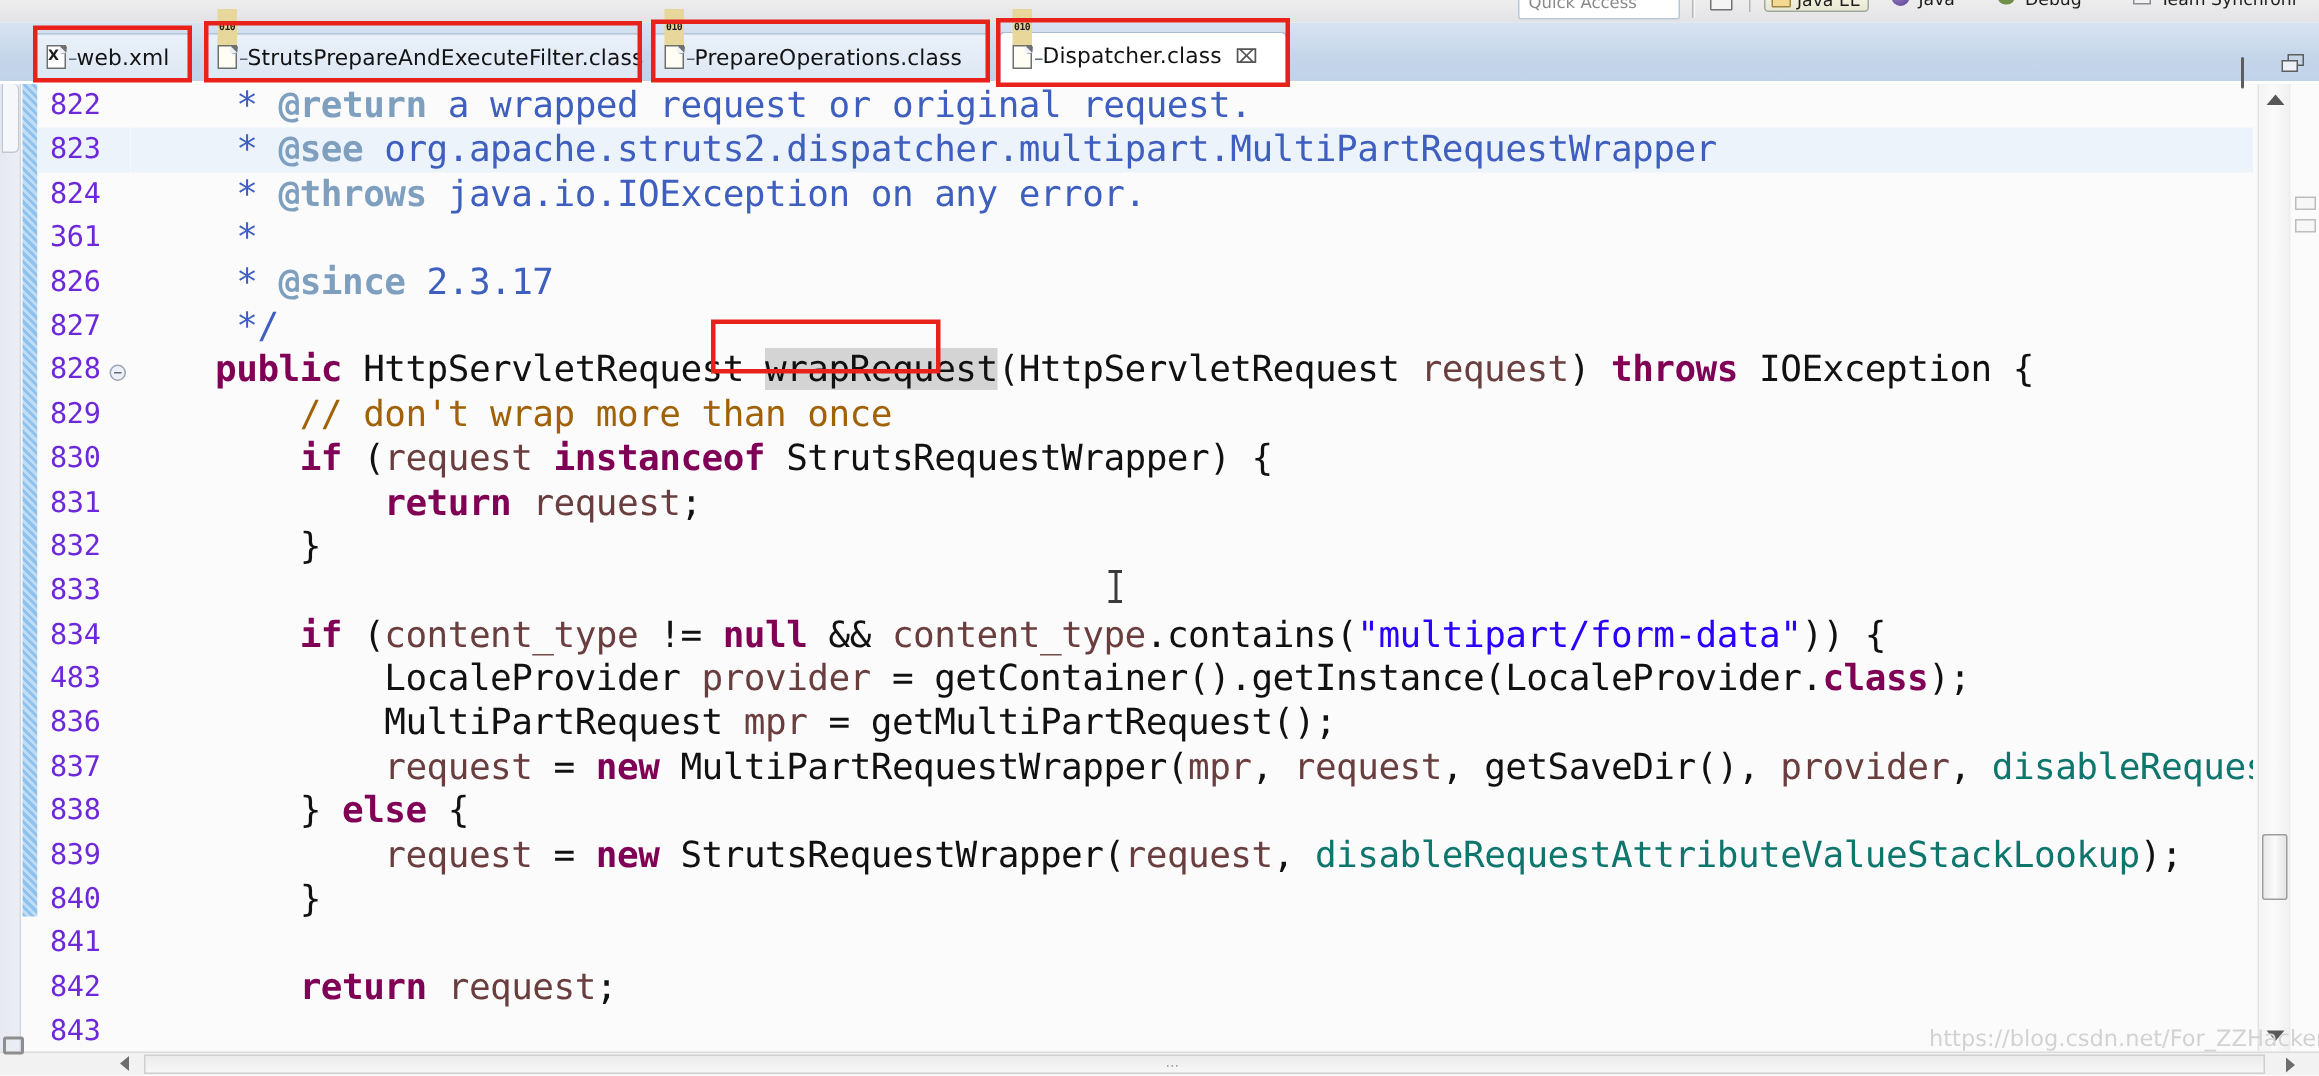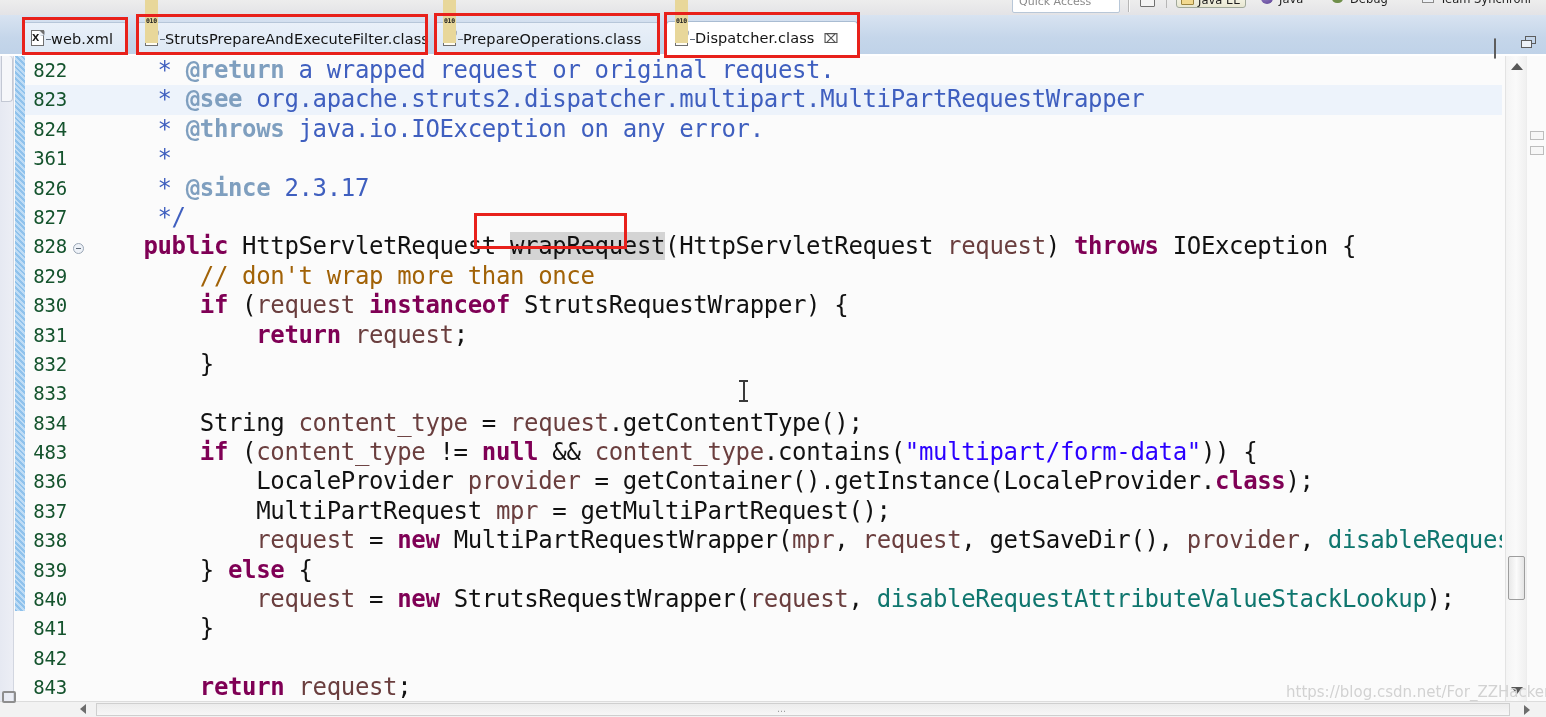--- a/index.html
+++ b/index.html
@@ -153,27 +153,27 @@
     border-top: 5px solid #6f6f6f;
   }
   .ico.xml .x {
     position: absolute; left: 2px; top: 2px;
     font-size: 9.5px; font-weight: 700;
     color: #1b1b1b;
     font-family: "DejaVu Sans", sans-serif;
     line-height: 11px;
   }
   .ico.cls .bits {
-    position: absolute; left: 1px; bottom: 4px;
+    position: absolute; left: 1px; bottom: 17px;
     font-size: 6.5px; font-weight: 700;
     color: #20201f;
     letter-spacing: -0.3px;
     font-family: "DejaVu Sans Mono", monospace;
     background: #e8d79a;
-    padding: 18px 1px;
+    padding: 8px 1px;
     line-height: 8px;
   }
   .ico.cls .page { background: #fffdf4; }
 
   
   .annot {
     position: absolute;
     border: 3px solid #e8211b;
     pointer-events: none;
     z-index: 40;
@@ -238,21 +238,21 @@
     right: 44px; height: 645px;
     background: #fbfbfb;
     overflow: hidden;
   }
 
   .row { position: relative; height: 29.4px; }
   .lineno {
     position: absolute; right: 20px; top: 0;
     font-family: "DejaVu Sans Mono", monospace;
     font-size: 19px;
-    color: #14532d;
+    color: #6d28d9;
     line-height: 29.4px;
     letter-spacing: -0.2px;
   }
   .fold {
     position: absolute; right: 3px; top: 11px;
     width: 11px; height: 11px;
     border: 1px solid #9aa6b5;
     border-radius: 50%;
     background: #eef2f8;
   }
@@ -581,23 +581,20 @@
         <div class="row">
           <div class="codeline"><span class="pln">            </span><span class="kw">return</span><span class="pln"> </span><span class="par">request</span><span class="pln">;</span></div>
         </div>
         <div class="row">
           <div class="codeline"><span class="pln">        }</span></div>
         </div>
         <div class="row">
           <div class="codeline"><span class="pln"></span></div>
         </div>
         <div class="row">
-          <div class="codeline"><span class="pln">        String </span><span class="par">content_type</span><span class="pln"> = </span><span class="par">request</span><span class="pln">.getContentType();</span></div>
-        </div>
-        <div class="row">
           <div class="codeline"><span class="pln">        </span><span class="kw">if</span><span class="pln"> (</span><span class="par">content_type</span><span class="pln"> != </span><span class="kw">null</span><span class="pln"> &amp;&amp; </span><span class="par">content_type</span><span class="pln">.contains(</span><span class="str">"multipart/form-data"</span><span class="pln">)) {</span></div>
         </div>
         <div class="row">
           <div class="codeline"><span class="pln">            LocaleProvider </span><span class="par">provider</span><span class="pln"> = getContainer().getInstance(LocaleProvider.</span><span class="kw">class</span><span class="pln">);</span></div>
         </div>
         <div class="row">
           <div class="codeline"><span class="pln">            MultiPartRequest </span><span class="par">mpr</span><span class="pln"> = getMultiPartRequest();</span></div>
         </div>
         <div class="row">
           <div class="codeline"><span class="pln">            </span><span class="par">request</span><span class="pln"> = </span><span class="kw">new</span><span class="pln"> MultiPartRequestWrapper(</span><span class="par">mpr</span><span class="pln">, </span><span class="par">request</span><span class="pln">, getSaveDir(), </span><span class="par">provider</span><span class="pln">, </span><span class="fld">disableRequestAttribu</span></div>

